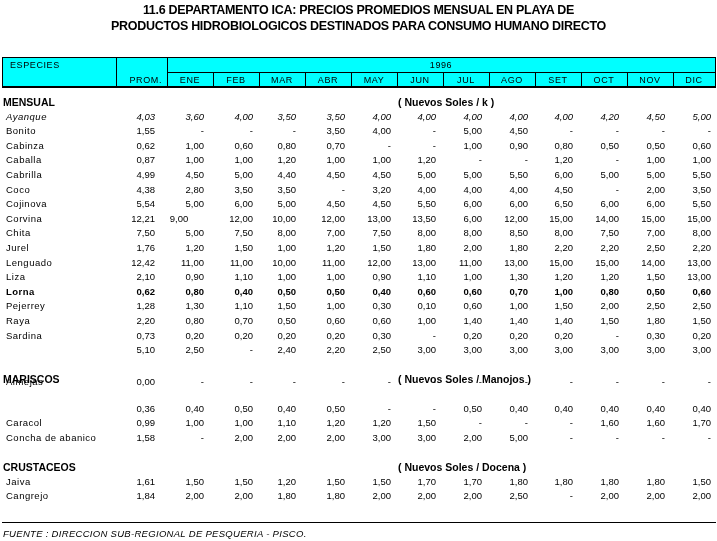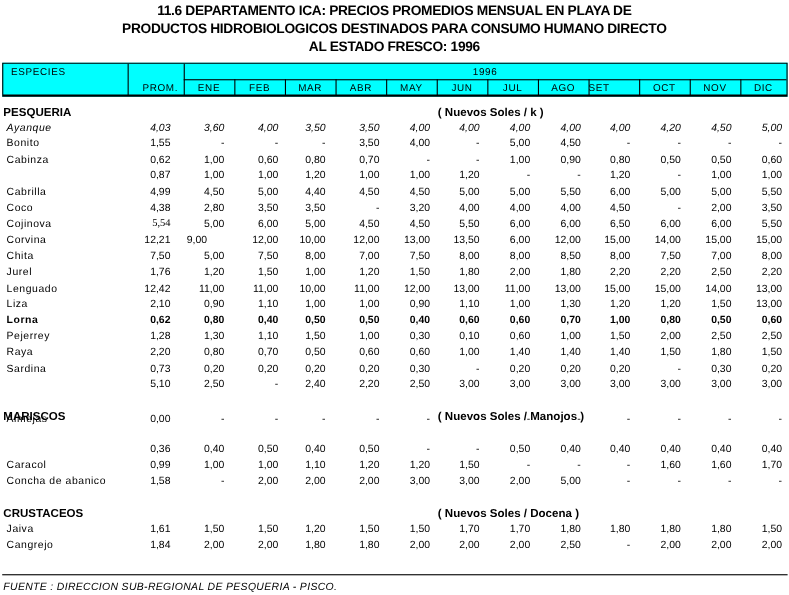--- a/index.html
+++ b/index.html
@@ -18,21 +18,20 @@
   .unit { position:absolute; left:398px; font-weight:bold; font-size:10.5px; }
   .footline { position:absolute; left:2px; top:522px; width:714px; height:1px; background:#000; }
   .footer { position:absolute; left:3px; top:528px; font-size:9.5px; font-style:italic; letter-spacing:0.3px; }
 </style>
 </head>
 <body>
 
 <div class="title">
   <div>11.6  DEPARTAMENTO ICA: PRECIOS PROMEDIOS MENSUAL EN PLAYA DE</div>
   <div>PRODUCTOS HIDROBIOLOGICOS DESTINADOS PARA CONSUMO HUMANO DIRECTO</div>
-  <div>AL ESTADO FRESCO: 1996</div>
 </div>
 
 <div class="hdr" id="hdr">
     <div class="cell" style="left: 7px; top: 2px;">ESPECIES</div>
     <div class="vline" style="left: 113px; top: 0px; height: 29px;"></div>
     <div class="vline" style="left: 164px; top: 0px; height: 29px;"></div>
     <div class="cell" style="left: 113px; width: 46px; text-align: right; top: 17px;">PROM.</div>
     <div class="cell" style="left: 164px; width: 548px; text-align: center; top: 2px;">1996</div>
     <div class="hline" style="left: 164px; top: 14px; width: 548px;"></div>
     <div class="cell" style="left: 164px; width: 46px; text-align: center; top: 17px;">ENE</div>
@@ -43,32 +42,32 @@
     <div class="cell" style="left: 302px; width: 46px; text-align: center; top: 17px;">ABR</div>
     <div class="vline" style="left: 302px; top: 14px; height: 15px;"></div>
     <div class="cell" style="left: 348px; width: 46px; text-align: center; top: 17px;">MAY</div>
     <div class="vline" style="left: 348px; top: 14px; height: 15px;"></div>
     <div class="cell" style="left: 394px; width: 46px; text-align: center; top: 17px;">JUN</div>
     <div class="vline" style="left: 394px; top: 14px; height: 15px;"></div>
     <div class="cell" style="left: 440px; width: 46px; text-align: center; top: 17px;">JUL</div>
     <div class="vline" style="left: 440px; top: 14px; height: 15px;"></div>
     <div class="cell" style="left: 486px; width: 46px; text-align: center; top: 17px;">AGO</div>
     <div class="vline" style="left: 486px; top: 14px; height: 15px;"></div>
-    <div class="cell" style="left: 532px; width: 46px; text-align: left; top: 17px;">SET</div>
+    <div class="cell" style="left: 532px; width: 46px; text-align: center; top: 17px;">SET</div>
     <div class="vline" style="left: 532px; top: 14px; height: 15px;"></div>
     <div class="cell" style="left: 578px; width: 46px; text-align: center; top: 17px;">OCT</div>
     <div class="vline" style="left: 578px; top: 14px; height: 15px;"></div>
     <div class="cell" style="left: 624px; width: 46px; text-align: center; top: 17px;">NOV</div>
     <div class="vline" style="left: 624px; top: 14px; height: 15px;"></div>
     <div class="cell" style="left: 670px; width: 42px; text-align: center; top: 17px;">DIC</div>
     <div class="vline" style="left: 670px; top: 14px; height: 15px;"></div>
   </div>
 
 <div class="body" id="tbody">
-    <div class="sec" style="top: 1px;">PESQUERIA</div>
+    <div class="sec" style="top: 1px;">MENSUAL</div>
     <div class="unit" style="top: 1px;">( Nuevos Soles / k )</div>
     <div class="row" style="top: 15.6px; font-style: italic;">
       <span class="name">Ayanque</span>
       <span style="left: 105px;">4,03</span>
       <span style="left: 154px;">3,60</span>
       <span style="left: 203px;">4,00</span>
       <span style="left: 246px;">3,50</span>
       <span style="left: 295px;">3,50</span>
       <span style="left: 341px;">4,00</span>
       <span style="left: 386px;">4,00</span>
@@ -105,20 +104,21 @@
       <span style="left: 341px;">-</span>
       <span style="left: 386px;">-</span>
       <span style="left: 432px;">1,00</span>
       <span style="left: 478px;">0,90</span>
       <span style="left: 523px;">0,80</span>
       <span style="left: 569px;">0,50</span>
       <span style="left: 615px;">0,50</span>
       <span style="left: 661px;">0,60</span>
     </div>
     <div class="row" style="top: 59.4px;">
+      <span class="name">Caballa</span>
       <span style="left: 105px;">0,87</span>
       <span style="left: 154px;">1,00</span>
       <span style="left: 203px;">1,00</span>
       <span style="left: 246px;">1,20</span>
       <span style="left: 295px;">1,00</span>
       <span style="left: 341px;">1,00</span>
       <span style="left: 386px;">1,20</span>
       <span style="left: 432px;">-</span>
       <span style="left: 478px;">-</span>
       <span style="left: 523px;">1,20</span>
@@ -153,21 +153,21 @@
       <span style="left: 386px;">4,00</span>
       <span style="left: 432px;">4,00</span>
       <span style="left: 478px;">4,00</span>
       <span style="left: 523px;">4,50</span>
       <span style="left: 569px;">-</span>
       <span style="left: 615px;">2,00</span>
       <span style="left: 661px;">3,50</span>
     </div>
     <div class="row" style="top: 103.2px;">
       <span class="name">Cojinova</span>
-      <span style="left: 105px; font-family: Liberation Serif, serif;">5,54</span>
+      <span style="left: 105px;">5,54</span>
       <span style="left: 154px;">5,00</span>
       <span style="left: 203px;">6,00</span>
       <span style="left: 246px;">5,00</span>
       <span style="left: 295px;">4,50</span>
       <span style="left: 341px;">4,50</span>
       <span style="left: 386px;">5,50</span>
       <span style="left: 432px;">6,00</span>
       <span style="left: 478px;">6,00</span>
       <span style="left: 523px;">6,50</span>
       <span style="left: 569px;">6,00</span>

